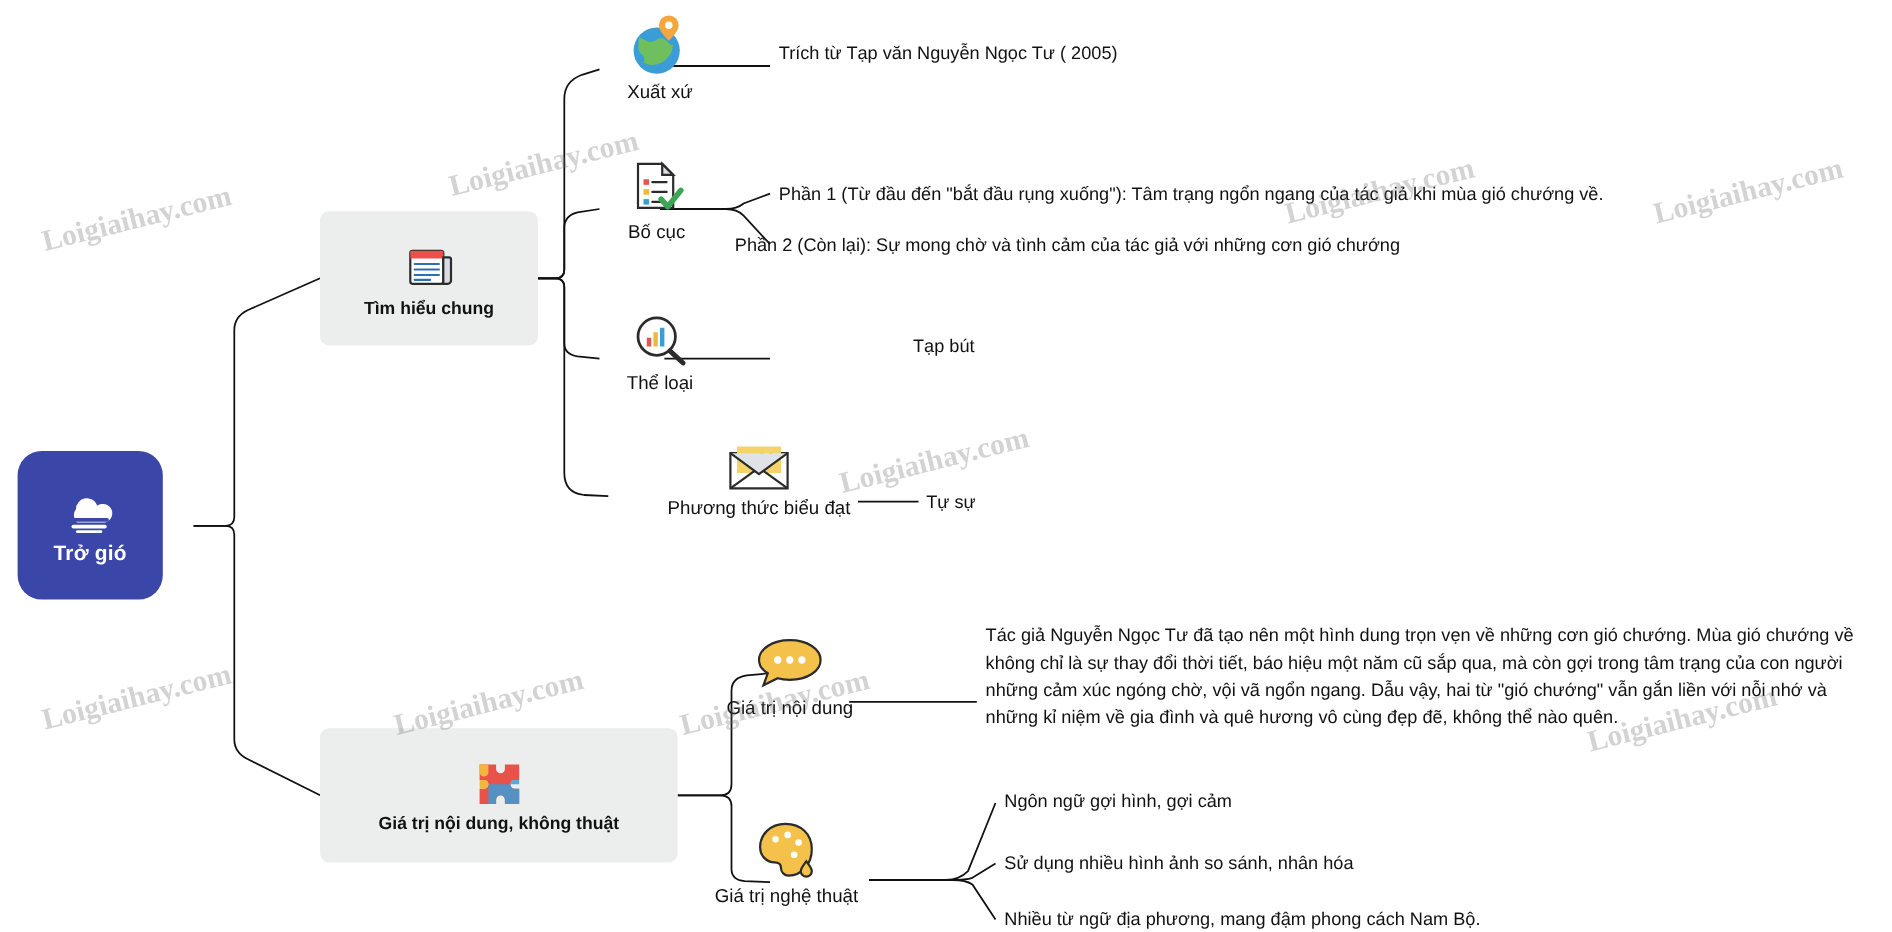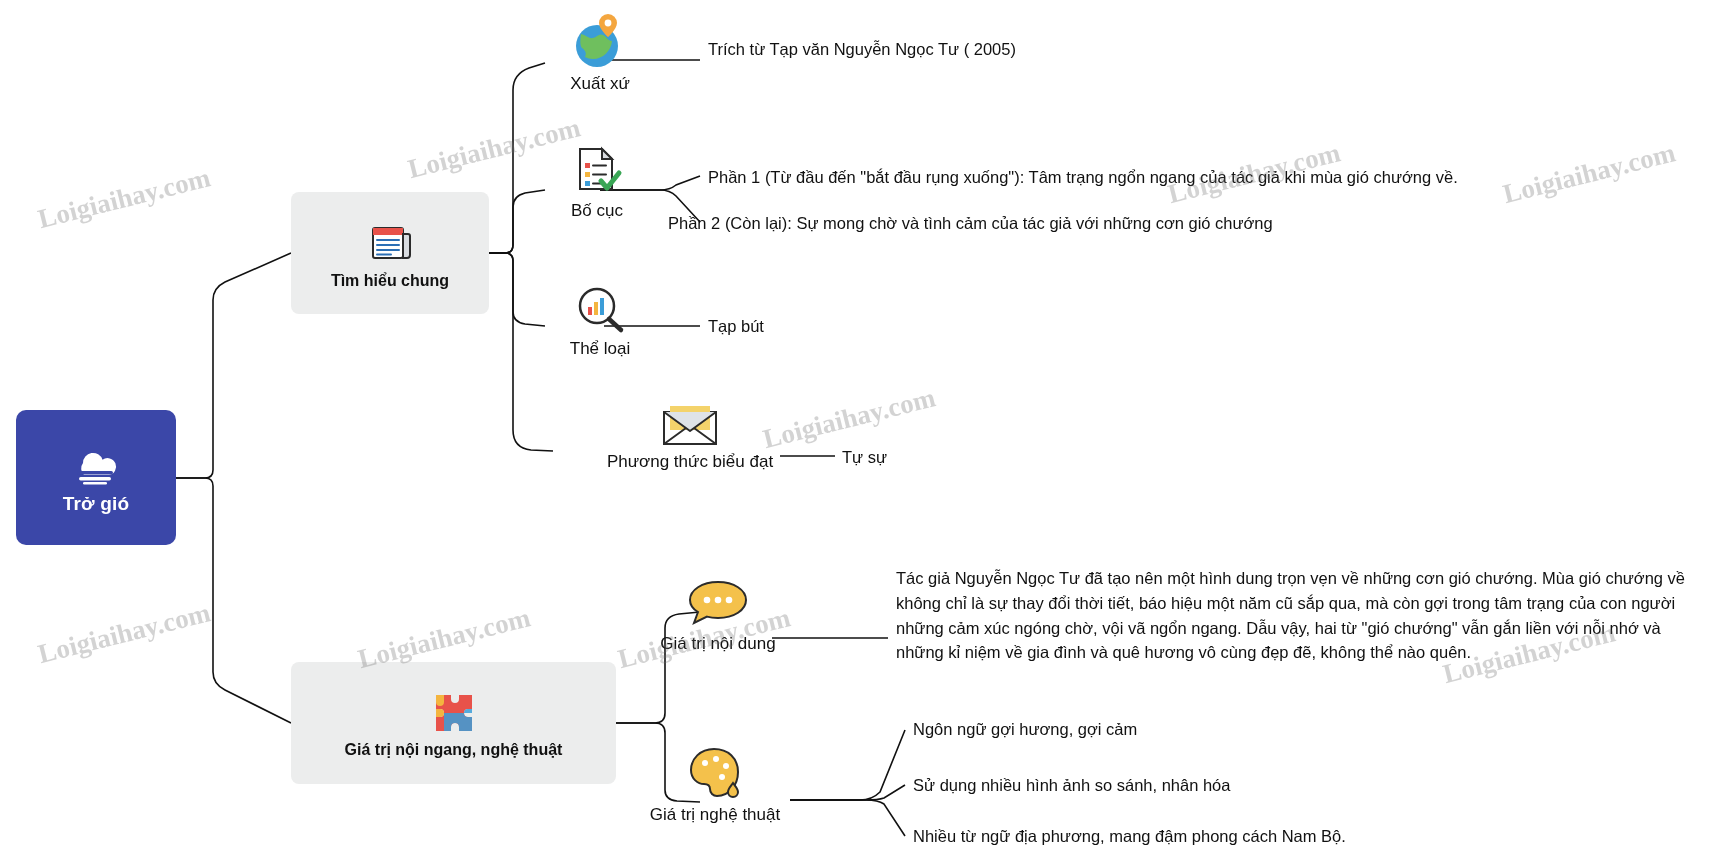--- a/index.html
+++ b/index.html
@@ -27,24 +27,24 @@
     pointer-events: none;
   }
   .node {
     position: absolute;
     box-sizing: border-box;
   }
   
   .root-node {
     left: 16px;
     top: 410px;
-    width: 160px;
+    width: 132px;
     height: 135px;
     background: #3b47a8;
-    border-radius: 10px;
+    border-radius: 22px;
     display: flex;
     flex-direction: column;
     align-items: center;
     justify-content: center;
     color: #ffffff;
   }
   .root-label {
     font-size: 19px;
     font-weight: bold;
     margin-top: 8px;
@@ -188,21 +188,21 @@
 
   <div class="node branch-node" id="node-giatri">
     <span>
       <svg class="icon-svg" width="52" height="50" viewBox="0 0 52 50">
         <path d="M8 8h15v4a4 4 0 1 0 8 0V8h13v14h-4a4 4 0 1 0 0 8h4v14H31v-4a4 4 0 1 0-8 0v4H8V30h4a4 4 0 1 0 0-8H8z" fill="#e8524a"></path>
         <path d="M23 8h-7v7a4 4 0 0 1-8 0V8" fill="#f4b53f"></path>
         <path d="M44 22h-4a4 4 0 0 0 0 8h4v14H31v-4a4 4 0 0 0-8 0v4h-7V26h28z" fill="#3b9dd8" opacity="0.85"></path>
         <path d="M8 30h4a4 4 0 0 0 0-8H8z" fill="#f4b53f"></path>
       </svg>
     </span>
-    <span class="branch-label">Giá trị nội ngang, nghệ thuật</span>
+    <span class="branch-label">Giá trị nội dung, không thuật</span>
   </div>
 
   <div class="leaf" style="left:515px; top:12px;">
     <span>
       <svg class="icon-svg" width="56" height="58" viewBox="0 0 56 58">
         <circle cx="25" cy="34" r="21" fill="#3b9dd8"></circle>
         <path d="M9 22c5 1 8 5 12 4s6-5 10-3 5 6 9 6c-1 10-9 18-19 18-3 0-6-1-8-2 2-4 0-7-3-9-2-2-2-8-1-14z" fill="#6fbf5e"></path>
         <path d="M36 2a9 9 0 0 1 9 9c0 6-9 14-9 14s-9-8-9-14a9 9 0 0 1 9-9z" fill="#f4a63f"></path>
         <circle cx="36" cy="11" r="3.4" fill="#ffffff"></circle>
       </svg>
@@ -237,21 +237,21 @@
       <svg class="icon-svg" width="54" height="52" viewBox="0 0 54 52">
         <circle cx="24" cy="23" r="17" fill="#ffffff" stroke="#2b2b2b" stroke-width="2.5"></circle>
         <rect x="15" y="24" width="4" height="8" fill="#e8524a"></rect>
         <rect x="21" y="19" width="4" height="13" fill="#f4b53f"></rect>
         <rect x="27" y="15" width="4" height="17" fill="#3b9dd8"></rect>
         <line x1="36" y1="36" x2="48" y2="47" stroke="#2b2b2b" stroke-width="4.5" stroke-linecap="round"></line>
       </svg>
     </span>
     <span class="leaf-label">Thể loại</span>
   </div>
-  <div class="text-line" style="left:708px; top:315px; width:300px;">Tạp bút</div>
+  <div class="text-line" style="left:708px; top:304px; width:300px;text-align:center;">Tạp bút</div>
 
   <div class="leaf" style="left:580px; top:400px; width:220px;">
     <span>
       <svg class="icon-svg" width="64" height="48" viewBox="0 0 64 48">
         <path d="M6 12h52v32H6z" fill="#ffffff" stroke="#2b2b2b" stroke-width="2"></path>
         <path d="M12 6h40v24H12z" fill="#f4d36b"></path>
         <path d="M18 18c4-6 9 2 13-3s8 2 12-2" fill="none" stroke="#2b2b2b" stroke-width="2" stroke-linecap="round"></path>
         <path d="M6 12l26 19 26-19" fill="#dfe3e8" stroke="#2b2b2b" stroke-width="2" stroke-linejoin="round"></path>
         <path d="M6 44l22-16M58 44L36 28" fill="none" stroke="#2b2b2b" stroke-width="2"></path>
       </svg>
@@ -279,21 +279,21 @@
         <path d="M31 4C17 4 8 14 8 25c0 9 7 14 13 14 4 0 6 2 6 5 0 4 3 7 7 7 12 0 21-11 21-24C55 13 45 4 31 4z" fill="#f4c14b" stroke="#2b2b2b" stroke-width="2"></path>
         <circle cx="22" cy="18" r="3" fill="#ffffff"></circle>
         <circle cx="33" cy="14" r="3" fill="#ffffff"></circle>
         <circle cx="43" cy="21" r="3" fill="#ffffff"></circle>
         <circle cx="39" cy="32" r="3" fill="#ffffff"></circle>
         <path d="M50 38c3 4 5 6 5 9a5 5 0 1 1-10 0c0-3 2-5 5-9z" fill="#f4c14b" stroke="#2b2b2b" stroke-width="2"></path>
       </svg>
     </span>
     <span class="leaf-label">Giá trị nghệ thuật</span>
   </div>
-  <div class="text-line" style="left:913px; top:718px; width:600px;">Ngôn ngữ gợi hương, gợi cảm</div>
+  <div class="text-line" style="left:913px; top:718px; width:600px;">Ngôn ngữ gợi hình, gợi cảm</div>
   <div class="text-line" style="left:913px; top:774px; width:600px;">Sử dụng nhiều hình ảnh so sánh, nhân hóa</div>
   <div class="text-line" style="left:913px; top:825px; width:600px;">Nhiều từ ngữ địa phương, mang đậm phong cách Nam Bộ.</div>
 
   <div class="watermark" style="left:35px; top:205px;">Loigiaihay.com</div>
   <div class="watermark" style="left:405px; top:155px;">Loigiaihay.com</div>
   <div class="watermark" style="left:760px; top:425px;">Loigiaihay.com</div>
   <div class="watermark" style="left:1165px; top:180px;">Loigiaihay.com</div>
   <div class="watermark" style="left:1500px; top:180px;">Loigiaihay.com</div>
   <div class="watermark" style="left:35px; top:640px;">Loigiaihay.com</div>
   <div class="watermark" style="left:355px; top:645px;">Loigiaihay.com</div>

